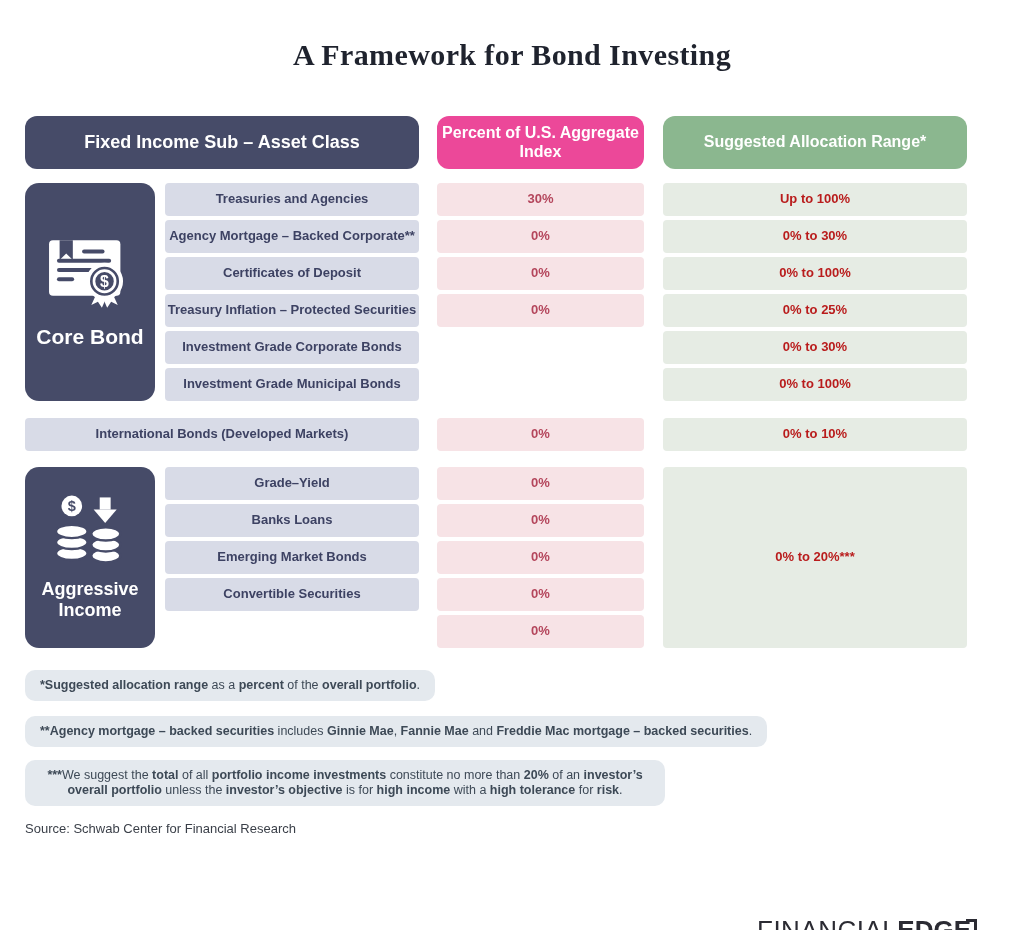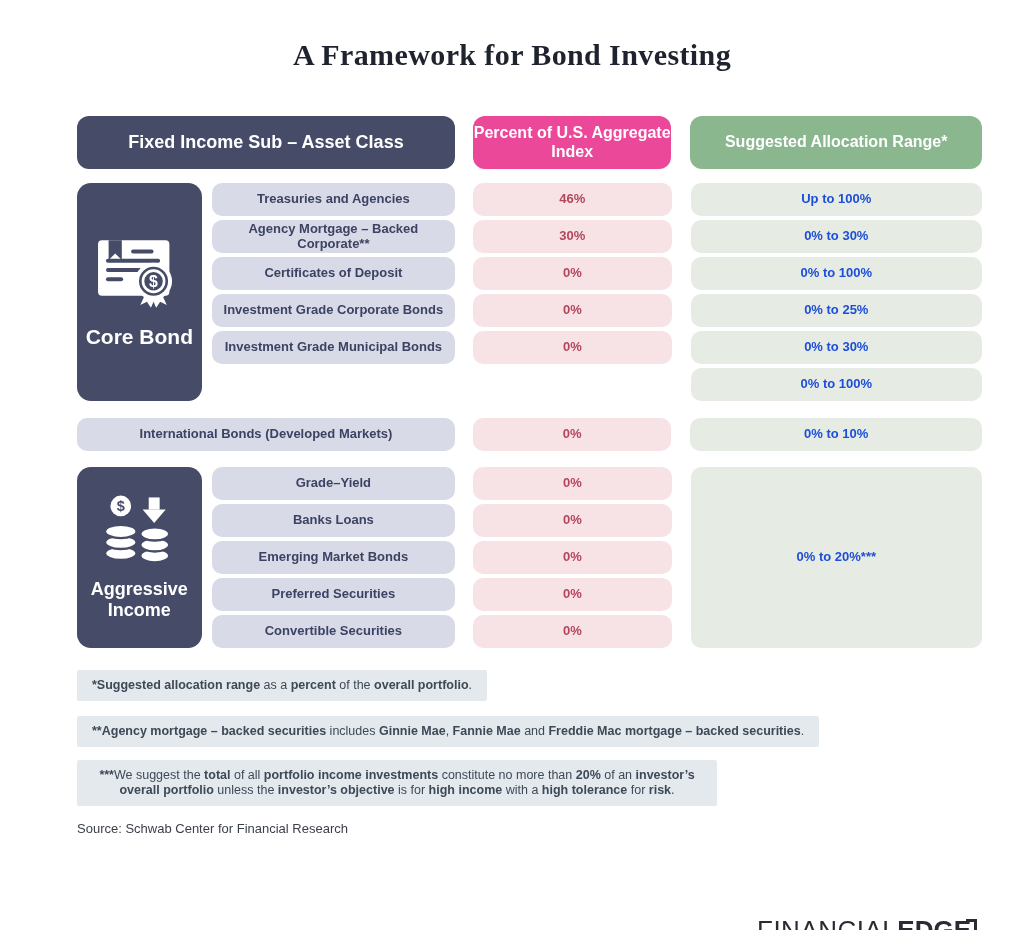--- a/index.html
+++ b/index.html
@@ -4,21 +4,21 @@
 <style>
   * { margin:0; padding:0; box-sizing:border-box; }
   html,body { width:1024px; height:930px; background:#ffffff; overflow:hidden;
               font-family:"Liberation Sans", sans-serif; }
   .page { position:relative; width:1024px; height:930px; }
 
   .title { margin-top:38px; text-align:center;
            font-family:"Liberation Serif", serif; font-weight:700;
            font-size:30px; color:#1f232e; letter-spacing:.4px; }
 
-  .content { padding-left:41px; padding-right:42px;margin-left:36px; }
+  .content { padding-left:25px; padding-right:42px; }
 
   .band { display:flex; align-items:stretch; }
 
   
   .c1 { width:394px; }
   .c2 { width:207px; margin-left:18px; }
   .c3 { width:304px; margin-left:19px; }
 
   
   .head-band { margin-top:44px; }
@@ -38,30 +38,30 @@
   .group-box { flex:1; background:#464b68; border-radius:14px; display:flex;
                flex-direction:column; align-items:center; justify-content:center;
                color:#ffffff; font-weight:bold; text-align:center; }
   .group-box .glabel { margin-top:12px; line-height:1.15; }
   .core-label { font-size:21px; }
   .aggr-label { font-size:18px; }
 
   .stack { display:flex; flex-direction:column; gap:4px; }
   .labels-col { width:254px; }
 
-  .cell { height:33px; border-radius:10px; display:flex; align-items:center;
+  .cell { height:33px; border-radius:4px; display:flex; align-items:center;
           justify-content:center; font-weight:bold; font-size:13px;
           text-align:center; line-height:1.1; }
   .lbl  { background:#d8dbe7; color:#3d4263; }
   .pct  { background:#f7e3e6; color:#b4465c; }
-  .rng  { background:#e6ece4; color:#1d4ed8; }
+  .rng  { background:#e6ece4; color:#b91c1c; }
   .rng-merged { height:auto; flex:1; }
 
   
-  .fn { width:fit-content; background:#e4e9ee; border-radius:2px;
+  .fn { width:fit-content; background:#e4e9ee; border-radius:10px;
         padding:8px 15px; font-size:12.5px; color:#3d4956; line-height:1.2; }
   .fn b { font-weight:bold; }
   .fn1 { margin-top:22px; }
   .fn2 { margin-top:15px; }
   .fn3 { margin-top:13px; max-width:640px; text-align:center; padding:8px 18px; }
 
   .source { margin-top:15px; font-size:13px; color:#3a3f48; }
 
   
   .logo { position:absolute; right:42px; bottom:22px; color:#2b2b33;
@@ -107,25 +107,25 @@
               <text x="47" y="39.5" text-anchor="middle" font-size="12" font-weight="bold" fill="#ffffff">$</text>
             </svg>
           </span>
           <span class="glabel core-label">Core Bond</span>
         </div>
       </div>
       <div class="stack labels-col">
         <div class="cell lbl">Treasuries and Agencies</div>
         <div class="cell lbl">Agency Mortgage – Backed Corporate**</div>
         <div class="cell lbl">Certificates of Deposit</div>
+        <div class="cell lbl">Treasury Inflation – Protected Securities</div>
         <div class="cell lbl">Investment Grade Corporate Bonds</div>
         <div class="cell lbl">Investment Grade Municipal Bonds</div>
       </div>
       <div class="stack c2">
-        <div class="cell pct">46%</div>
         <div class="cell pct">30%</div>
         <div class="cell pct">0%</div>
         <div class="cell pct">0%</div>
         <div class="cell pct">0%</div>
       </div>
       <div class="stack c3">
         <div class="cell rng">Up to 100%</div>
         <div class="cell rng">0% to 30%</div>
         <div class="cell rng">0% to 100%</div>
         <div class="cell rng">0% to 25%</div>
@@ -157,21 +157,20 @@
               <ellipse cx="45" cy="32" rx="12" ry="5.5" fill="#ffffff" stroke="#464b68" stroke-width="2"></ellipse>
             </svg>
           </span>
           <span class="glabel aggr-label">Aggressive Income</span>
         </div>
       </div>
       <div class="stack labels-col">
         <div class="cell lbl">Grade–Yield</div>
         <div class="cell lbl">Banks Loans</div>
         <div class="cell lbl">Emerging Market Bonds</div>
-        <div class="cell lbl">Preferred Securities</div>
         <div class="cell lbl">Convertible Securities</div>
       </div>
       <div class="stack c2">
         <div class="cell pct">0%</div>
         <div class="cell pct">0%</div>
         <div class="cell pct">0%</div>
         <div class="cell pct">0%</div>
         <div class="cell pct">0%</div>
       </div>
       <div class="stack c3">

